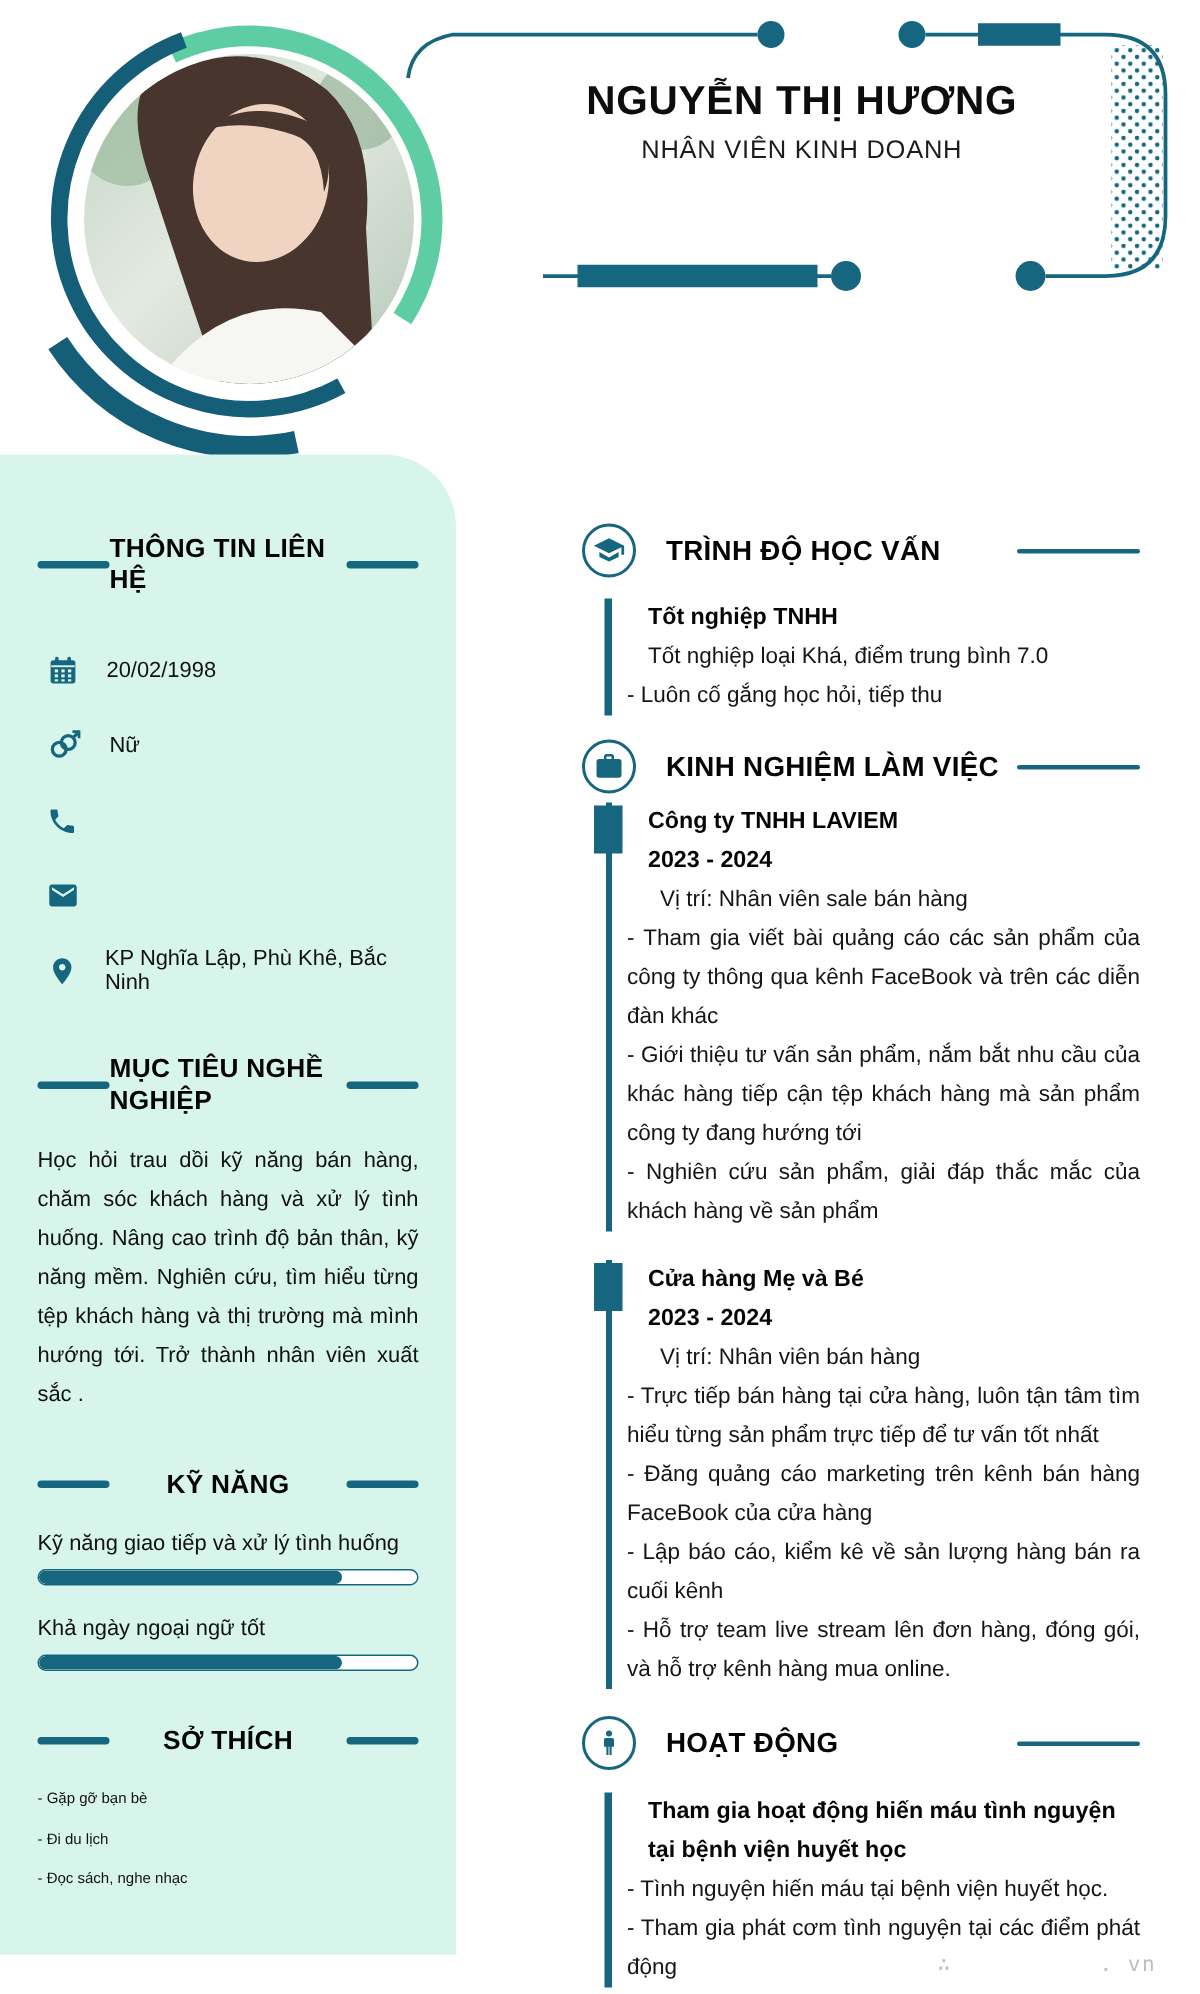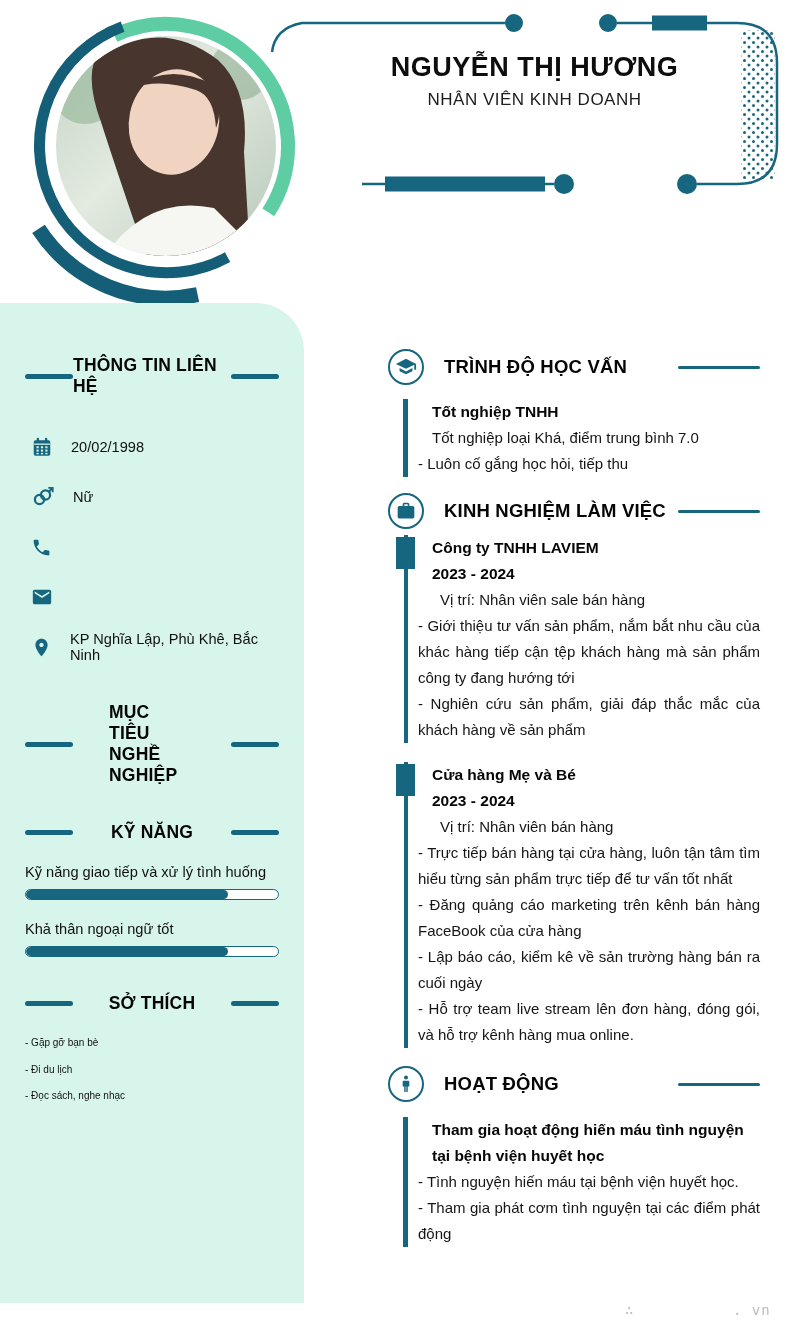--- a/index.html
+++ b/index.html
@@ -19,21 +19,21 @@
   .side-sec-title { display:flex; align-items:center; justify-content:space-between; }
   .side-sec-title h2 { font-size:17.5px; font-weight:700; color:#050505; letter-spacing:.2px; }
   .dash { width:48px; height:5px; background:#17667F; border-radius:3px; flex:none; }
 
   .contact-title { margin-top:52px; }
   .contact-list { margin-top:39px; }
   .contact-row { display:flex; align-items:center; height:22px; margin-bottom:28px; }
   .contact-row svg { flex:none; margin-left:6px; }
   .contact-row span { margin-left:18px; font-size:14.6px; color:#111; }
 
-  .objective-title { margin-top:44px;gap:36px; }
+  .objective-title { margin-top:44px; }
   .objective-text { margin-top:17px; font-size:14.6px; line-height:26px; text-align:justify; color:#111; }
 
   .skills-title { margin-top:36px; }
   .skill-label { margin-top:21px; font-size:14.6px; color:#111; }
   .skill-track { margin-top:9px; height:11px; border:1.5px solid #17667F; border-radius:6px; background:#fdfefe; overflow:hidden; }
   .skill-fill { height:100%; background:#17667F; border-radius:6px; }
 
   .hobbies-title { margin-top:36px; }
   .hobby-list { margin-top:16px; }
   .hobby-item { font-size:10px; line-height:26.5px; color:#111; }
@@ -185,34 +185,35 @@
         </svg>
         <span>KP Nghĩa Lập, Phù Khê, Bắc Ninh</span>
       </div>
     </div>
 
     <div class="side-sec-title objective-title">
       <span class="dash"></span>
       <h2>MỤC TIÊU NGHỀ NGHIỆP</h2>
       <span class="dash"></span>
     </div>
+    <p class="objective-text">Học hỏi trau dồi kỹ năng bán hàng, chăm sóc khách hàng và xử lý tình huống. Nâng cao trình độ bản thân, kỹ năng mềm. Nghiên cứu, tìm hiểu từng tệp khách hàng và thị trường mà mình hướng tới. Trở thành nhân viên xuất sắc .</p>
 
     <div class="side-sec-title skills-title">
       <span class="dash"></span>
       <h2>KỸ NĂNG</h2>
       <span class="dash"></span>
     </div>
     <div>
       <div class="skill-label">Kỹ năng giao tiếp và xử lý tình huống</div>
       <div class="skill-track">
         <div class="skill-fill" style="width: 80%;"></div>
       </div>
     </div>
     <div>
-      <div class="skill-label">Khả thân ngoại ngữ tốt</div>
+      <div class="skill-label">Khả ngày ngoại ngữ tốt</div>
       <div class="skill-track">
         <div class="skill-fill" style="width: 80%;"></div>
       </div>
     </div>
 
     <div class="side-sec-title hobbies-title">
       <span class="dash"></span>
       <h2>SỞ THÍCH</h2>
       <span class="dash"></span>
     </div>
@@ -250,32 +251,33 @@
       </span>
       <h2>KINH NGHIỆM LÀM VIỆC</h2>
       <span class="sec-line"></span>
     </div>
 
     <div class="entry timeline exp-entry-1">
       <span class="marker"></span>
       <div class="entry-title">Công ty TNHH LAVIEM</div>
       <div class="entry-title">2023 - 2024</div>
       <div class="entry-pos">Vị trí: Nhân viên sale bán hàng</div>
+      <p class="bullet">- Tham gia viết bài quảng cáo các sản phẩm của công ty thông qua kênh FaceBook và trên các diễn đàn khác</p>
       <p class="bullet">- Giới thiệu tư vấn sản phẩm, nắm bắt nhu cầu của khác hàng tiếp cận tệp khách hàng mà sản phẩm công ty đang hướng tới</p>
       <p class="bullet">- Nghiên cứu sản phẩm, giải đáp thắc mắc của khách hàng về sản phẩm</p>
     </div>
 
     <div class="entry timeline exp-entry-2">
       <span class="marker"></span>
       <div class="entry-title">Cửa hàng Mẹ và Bé</div>
       <div class="entry-title">2023 - 2024</div>
       <div class="entry-pos">Vị trí: Nhân viên bán hàng</div>
       <p class="bullet">- Trực tiếp bán hàng tại cửa hàng, luôn tận tâm tìm hiểu từng sản phẩm trực tiếp để tư vấn tốt nhất</p>
       <p class="bullet">- Đăng quảng cáo marketing trên kênh bán hàng FaceBook của cửa hàng</p>
-      <p class="bullet">- Lập báo cáo, kiểm kê về sản trường hàng bán ra cuối ngày</p>
+      <p class="bullet">- Lập báo cáo, kiểm kê về sản lượng hàng bán ra cuối kênh</p>
       <p class="bullet">- Hỗ trợ team live stream lên đơn hàng, đóng gói, và hỗ trợ kênh hàng mua online.</p>
     </div>
 
     <div class="sec-header sec-gap">
       <span class="sec-icon">
         <svg width="20" height="20" viewBox="0 0 24 24" fill="#17667F">
           <circle cx="12" cy="4.3" r="2.4"></circle>
           <path d="M14.6 8H9.4C8.6 8 8 8.6 8 9.4V15h1.9v6.5h1.7V15h.8v6.5h1.7V15H16V9.4C16 8.6 15.4 8 14.6 8z"></path>
         </svg>
       </span>

